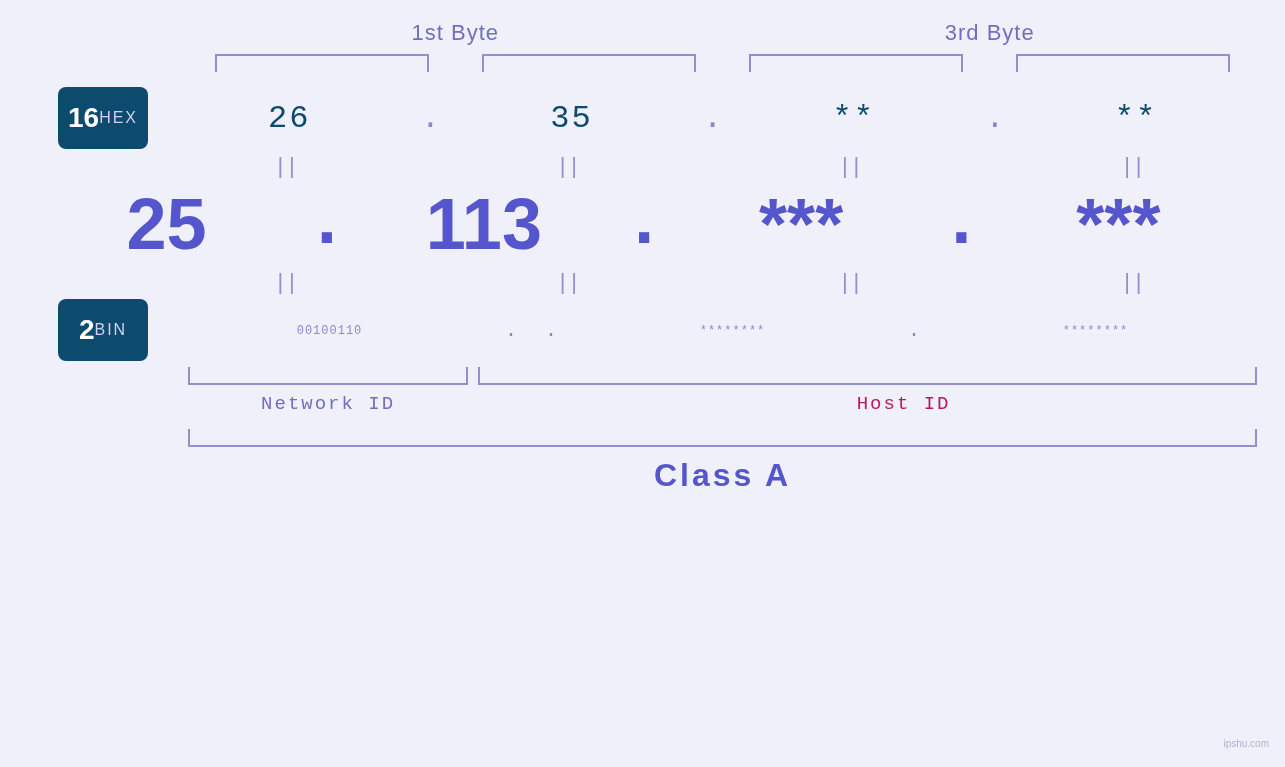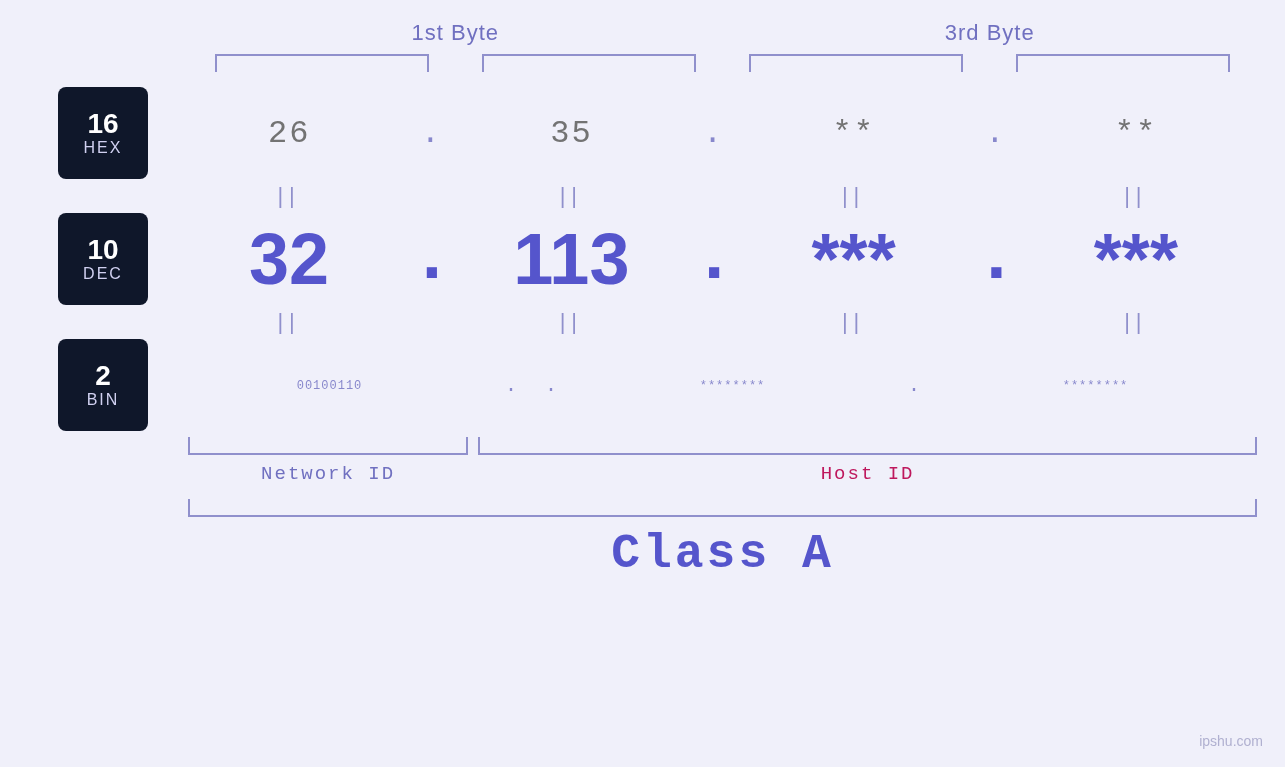--- a/index.html
+++ b/index.html
@@ -66,25 +66,25 @@
     
     .data-row {
       display: flex;
       align-items: center;
       width: 100%;
       margin-bottom: 0;
     }
 
     .label-box {
       width: 90px;
-      height: 92px;
-      background-color: #0f172a;
+      height: 62px;
+      background-color: #0c4a6e;
       border-radius: 8px;
       display: flex;
-      flex-direction: column;
+      flex-direction: row;
       align-items: center;
       justify-content: center;
       margin-right: 20px;
       flex-shrink: 0;
       margin-left: 30px;
     }
 
     .label-number {
       color: white;
       font-size: 28px;
@@ -113,21 +113,21 @@
     }
 
     .dot-cell {
       width: 40px;
       text-align: center;
       flex-shrink: 0;
     }
 
     
     .hex-value {
-      color: #737373;
+      color: #0c4a6e;
       font-size: 32px;
       font-family: 'Courier New', Courier, monospace;
       letter-spacing: 2px;
     }
 
     
     .dec-value {
       color: #5555cc;
       font-size: 72px;
       font-weight: bold;
@@ -190,33 +190,33 @@
     
     .class-row {
       width: 100%;
       margin-top: 10px;
       padding-left: 160px;
     }
 
     .class-label {
       text-align: center;
       color: #5555cc;
-      font-size: 48px;
-      font-family: Liberation Mono, monospace;
+      font-size: 32px;
+      font-family: Liberation Sans, sans-serif;
       letter-spacing: 3px;
       font-weight: bold;
     }
 
     
     .watermark {
       position: absolute;
       bottom: 18px;
-      right: 22px;
+      right: 16px;
       color: #b0b0d0;
-      font-size: 14px;
+      font-size: 10px;
       font-family: Arial, sans-serif;
     }
   </style>
 </head>
 <body>
 
 <div class="main-container">
 
   <div class="byte-headers">
     <div class="byte-header">1st Byte</div>
@@ -272,27 +272,23 @@
     <div class="equals-cell">||</div>
     <div class="equals-dot-spacer"></div>
     <div class="equals-cell">||</div>
     <div class="equals-dot-spacer"></div>
     <div class="equals-cell">||</div>
     <div class="equals-dot-spacer"></div>
     <div class="equals-cell">||</div>
   </div>
 
   <div class="data-row" style="margin-top:0px;">
-    <div class="label-box">
-      <span class="label-number">10</span>
-      <span class="label-base">DEC</span>
-    </div>
     <div class="values-row">
       <div class="value-cell">
-        <span class="dec-value">32</span>
+        <span class="dec-value">25</span>
       </div>
       <div class="dot-cell">
         <span class="dot-dec">.</span>
       </div>
       <div class="value-cell">
         <span class="dec-value">113</span>
       </div>
       <div class="dot-cell">
         <span class="dot-dec">.</span>
       </div>
@@ -344,21 +340,21 @@
       </div>
     </div>
   </div>
 
   <div class="bottom-section" style="margin-top:6px;">
     <div style="display:flex; width:100%;">
       <div style="width:calc(25% + 13px); height:18px; border:2px solid #9090cc; border-top:none;"></div>
       <div style="width:10px;"></div>
       <div style="flex:1; height:18px; border:2px solid #9090cc; border-top:none;"></div>
     </div>
-    <div style="display:flex; width:100%; margin-top:8px;">
+    <div style="display:flex; width:100%; margin-top:8px;gap:36px;">
       <div style="width:calc(25% + 13px); text-align:center; color:#7070c0; font-size:19px; font-family:'Courier New',Courier,monospace; letter-spacing:2px;">Network ID</div>
       <div style="width:10px;"></div>
       <div style="flex:1; text-align:center; color:#be185d; font-size:19px; font-family:'Courier New',Courier,monospace; letter-spacing:2px;">Host ID</div>
     </div>
   </div>
 
   <div class="class-row" style="margin-top:14px;">
     <div style="width:100%; height:18px; border:2px solid #9090cc; border-top:none; margin-bottom:10px;"></div>
     <div class="class-label">Class A</div>
   </div>

